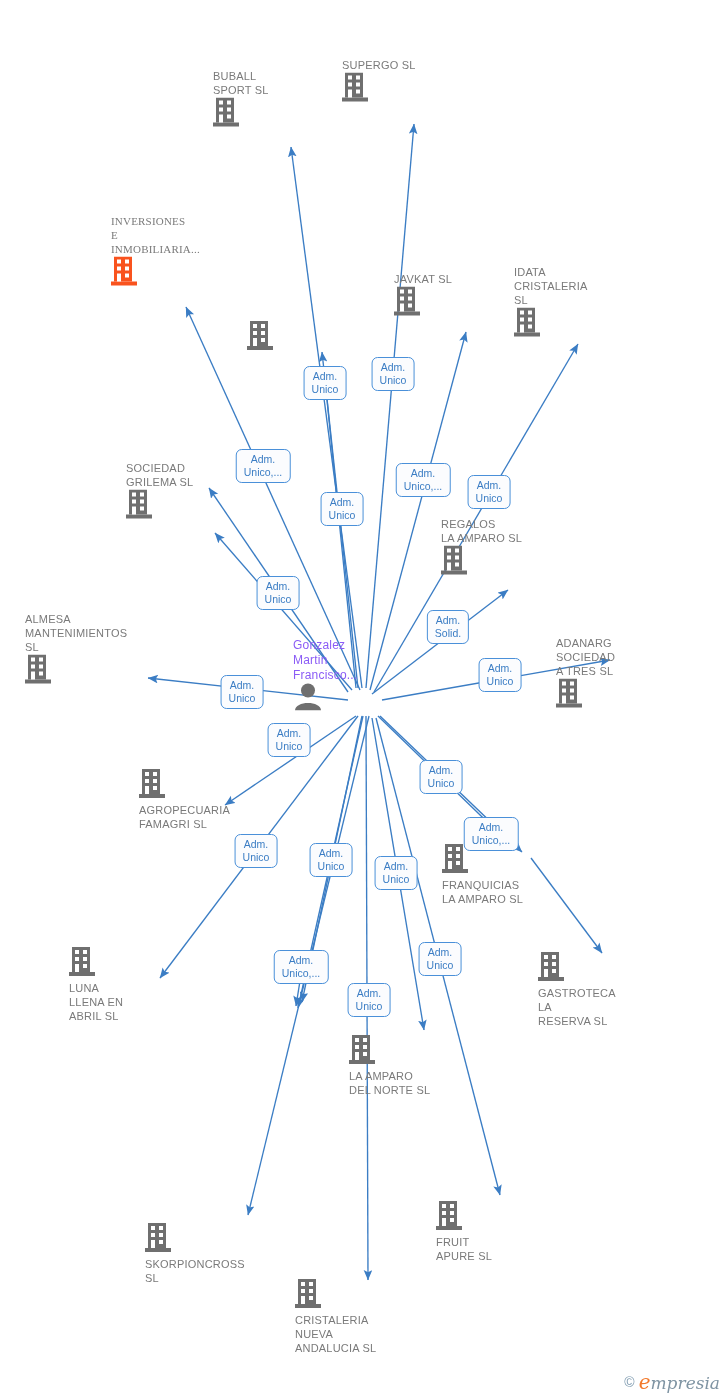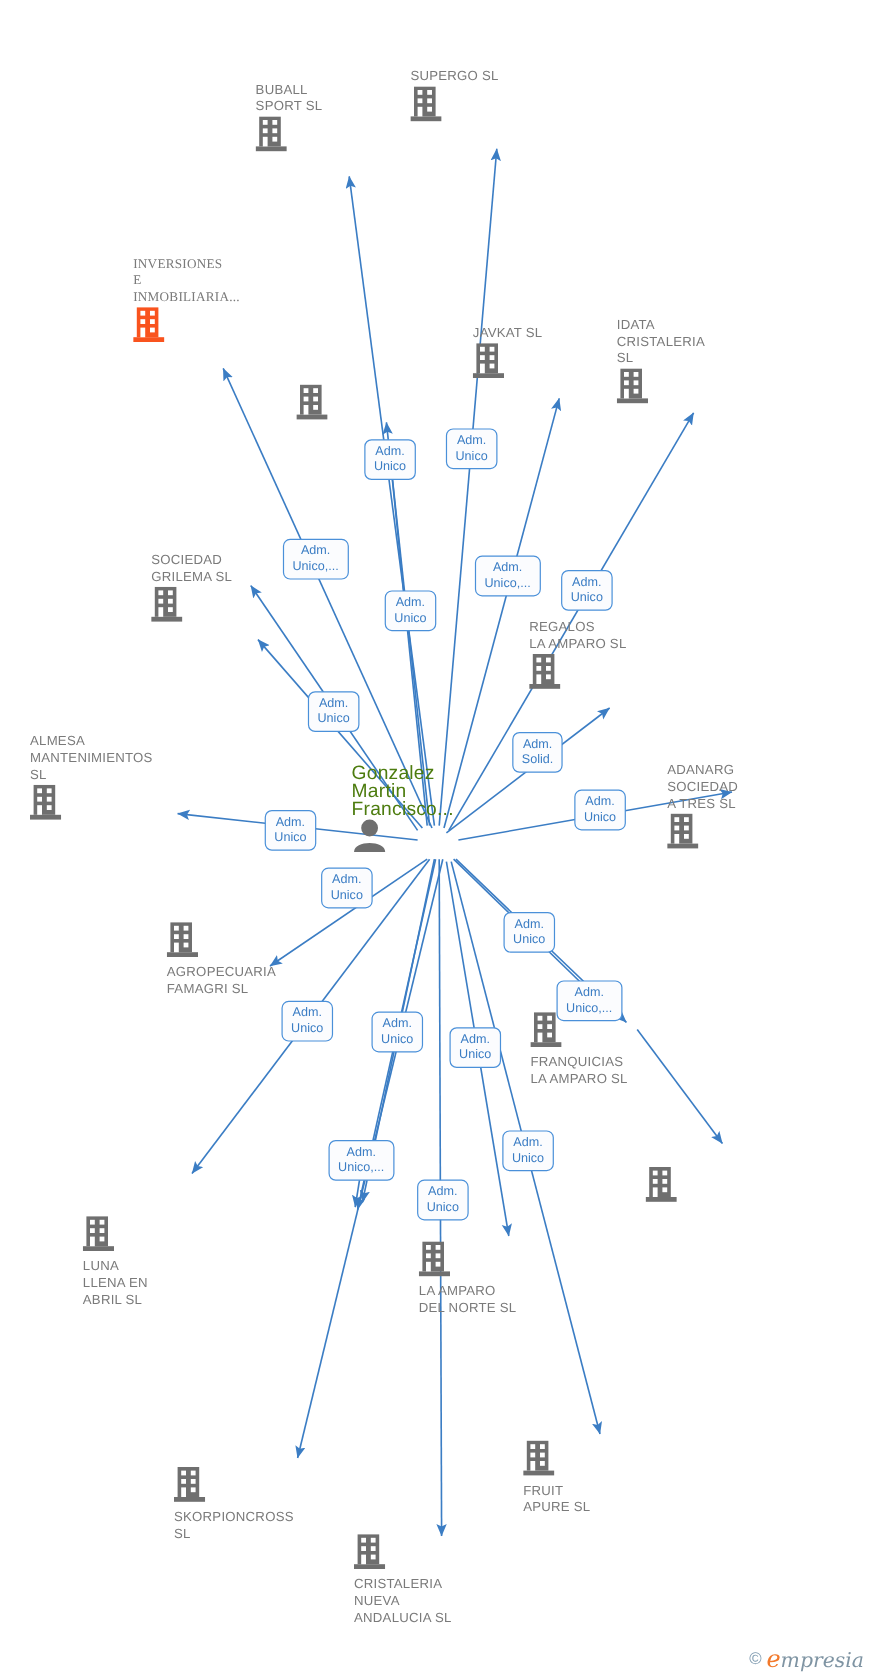--- a/index.html
+++ b/index.html
@@ -11,21 +11,21 @@
   svg#edges{position:absolute;left:0;top:0;width:728px;height:1400px;}
 
   .node{position:absolute;transform:translate(-50%,-50%);width:150px;text-align:left;}
   .node .ico{display:block;margin:0 auto;}
   .node .cap{
     display:block;color:#7a7a7a;font-size:11px;line-height:14px;
     letter-spacing:.2px;white-space:pre-line;
   }
   .node.below .cap{margin-top:0;}
   .node.above .cap{margin-bottom:1px;}
-  .node.center .cap{color:#4d7c0f;font-size:16px;line-height:15px;}
+  .node.center .cap{color:#8b5cf6;font-size:12px;line-height:15px;}
 
   .edgelabel{
     position:absolute;transform:translate(-50%,-50%);
     background:#fbfcfe;border:1.4px solid #4a90d9;border-radius:6px;
     color:#3b7dc4;font-size:10.5px;line-height:13px;text-align:center;
     padding:3px 7px;white-space:pre-line;box-sizing:border-box;
   }
   .wm{
     position:absolute;right:8px;bottom:6px;display:flex;align-items:center;gap:4px;
     font-size:15px;color:#6c8ca4;
@@ -349,23 +349,26 @@
           <g fill="#ffffff">
         <rect x="6" y="3" width="4" height="4"></rect>
             <rect x="14" y="3" width="4" height="4"></rect>
         <rect x="6" y="10" width="4" height="4"></rect>
             <rect x="14" y="10" width="4" height="4"></rect>
         <rect x="14" y="17" width="4" height="4"></rect>
             <rect x="6" y="17" width="4" height="8"></rect>
       </g>
         </svg>
     </span>
-  </div>
-
-  <div class="node below" style="left:144px;top:1052px;">
+    <span class="cap">GASTROTECA
+LA
+RESERVA  SL</span>
+  </div>
+
+  <div class="node below" style="left:144px;top:985px;">
     <span class="ico">
       <svg width="26" height="30" viewBox="0 0 26 30">
           <g fill="#6f6f6f">
         <rect x="3" y="0" width="18" height="25"></rect>
             <rect x="0" y="25" width="26" height="4"></rect>
       </g>
           <g fill="#ffffff">
         <rect x="6" y="3" width="4" height="4"></rect>
             <rect x="14" y="3" width="4" height="4"></rect>
         <rect x="6" y="10" width="4" height="4"></rect>

